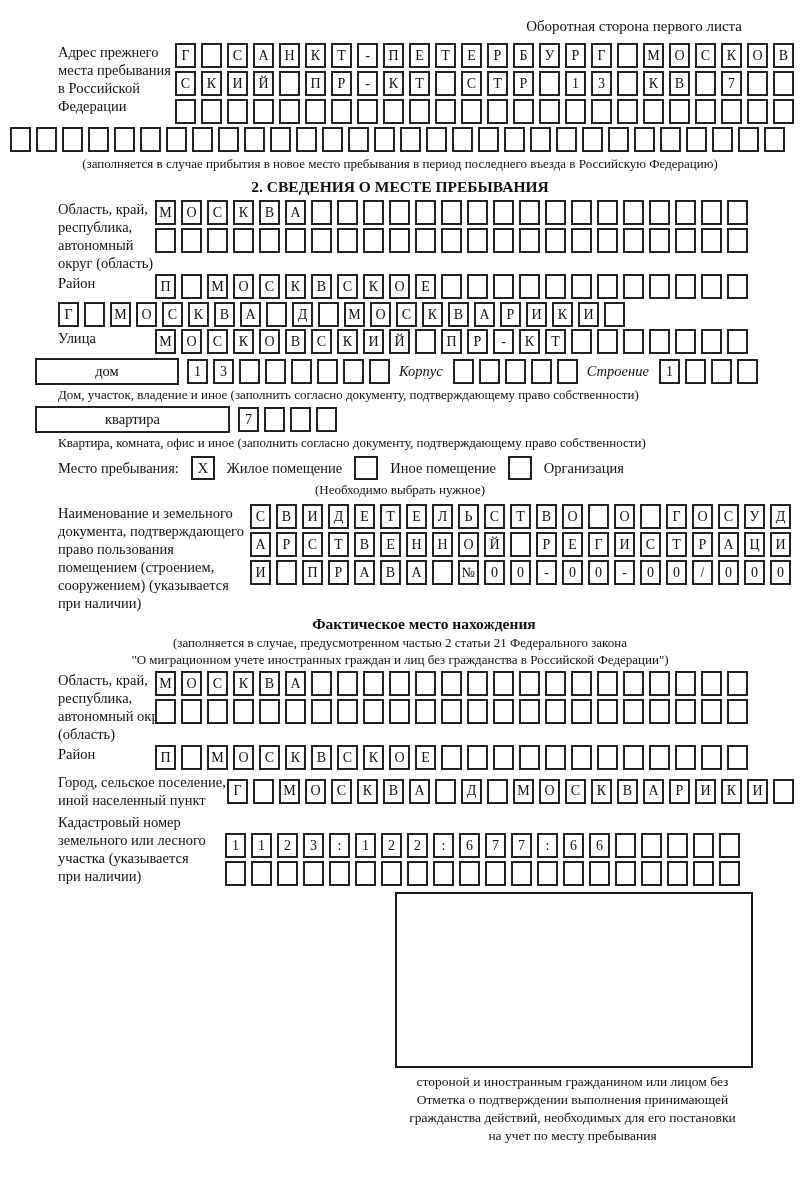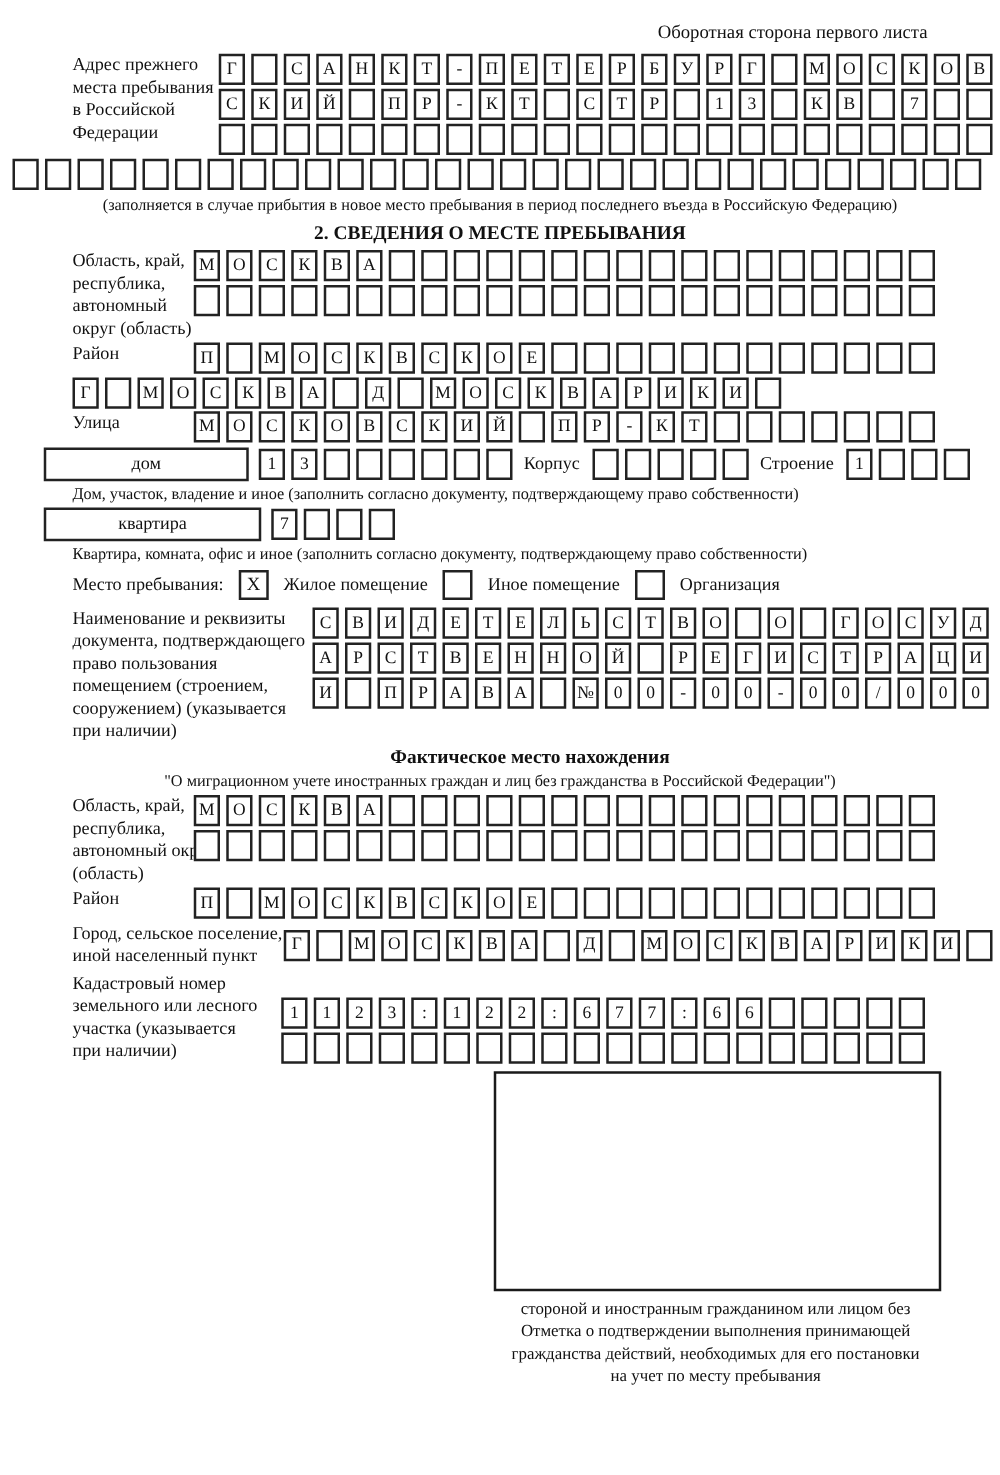--- a/index.html
+++ b/index.html
@@ -34,22 +34,22 @@
   .region   { margin:3px 12px 0 58px; }
   .district { margin:2px 0 0 58px; }
   .cityrow  { margin:3px 0 0 58px; align-items:center; }
   .street   { margin:2px 0 0 58px; }
 
   .houser   { margin:4px 0 0 35px; align-items:center; }
   .wbox {
     border:2px solid #222; height:27px; display:flex; align-items:center;
     justify-content:center; font-size:14.5px; margin-right:8px; flex:none;
   }
-  .domw { width:164px; } .kvw { width:174px; }
-  .ilabel { font-size:14.5px; margin:0 10px 0 4px; line-height:27px; flex:none; }
+  .domw { width:144px; } .kvw { width:195px; }
+  .ilabel { font-size:14.5px; margin:0 10px 0 4px; line-height:27px; flex:none;font-style:italic; }
   .caption { margin:2px 0 0 58px; font-size:13px; line-height:16px; }
   .aptr   { margin:3px 0 0 35px; align-items:center; }
 
   .stayrow { margin:5px 0 0 58px; display:flex; align-items:center; font-size:14.5px; }
   .chk {
     width:24px; height:24px; border:2px solid #222; margin:0 12px;
     display:flex; align-items:center; justify-content:center; font-size:15px; flex:none;
   }
   .staynote { margin-top:2px; text-align:center; font-size:13px; line-height:16px; }
 
@@ -390,24 +390,25 @@
 
   <div class="stayrow">
     <span>Место пребывания:</span>
     <span class="chk">X</span>
     <span>Жилое помещение</span>
     <span class="chk"></span>
     <span>Иное помещение</span>
     <span class="chk"></span>
     <span>Организация</span>
   </div>
+  <div class="staynote">(Необходимо выбрать нужное)</div>
 
   <div class="frow docblock">
     <div class="lbl w192">
-      <div>Наименование и реквизиты</div>
+      <div>Наименование и земельного</div>
       <div>документа, подтверждающего</div>
       <div>право пользования</div>
       <div>помещением (строением,</div>
       <div>сооружением) (указывается</div>
       <div>при наличии)</div>
     </div>
     <div class="boxcol">
       <div class="boxes">
           <span class="cbox">С</span>
           <span class="cbox">В</span>
@@ -474,20 +475,21 @@
           <span class="cbox">0</span>
           <span class="cbox">/</span>
           <span class="cbox">0</span>
           <span class="cbox">0</span>
           <span class="cbox">0</span>
         </div>
     </div>
   </div>
 
   <div class="stitle s3t">Фактическое место нахождения</div>
+  <div class="s3note">(заполняется в случае, предусмотренном частью 2 статьи 21 Федерального закона</div>
   <div class="s3note">"О миграционном учете иностранных граждан и лиц без гражданства в Российской Федерации")</div>
 
   <div class="frow region">
     <div class="lbl w97">
       <div>Область, край,</div>
       <div>республика,</div>
       <div>автономный округ</div>
       <div>(область)</div>
     </div>
     <div class="boxcol">

